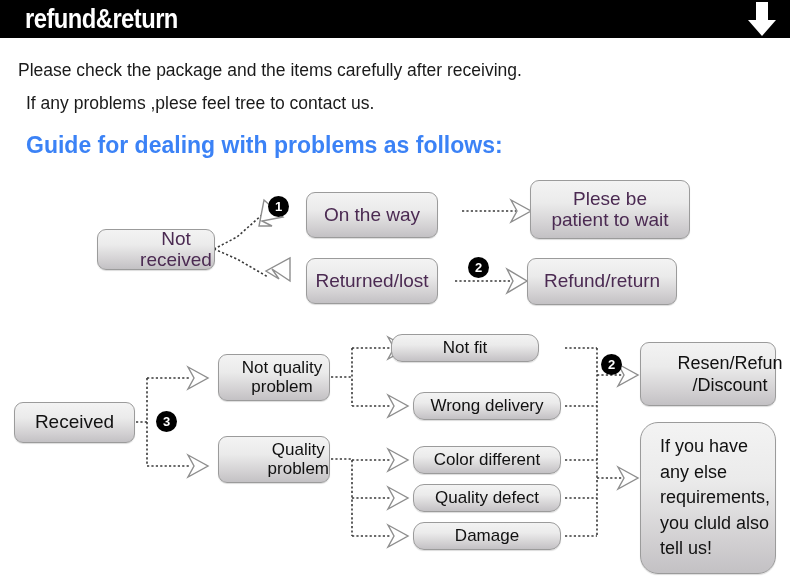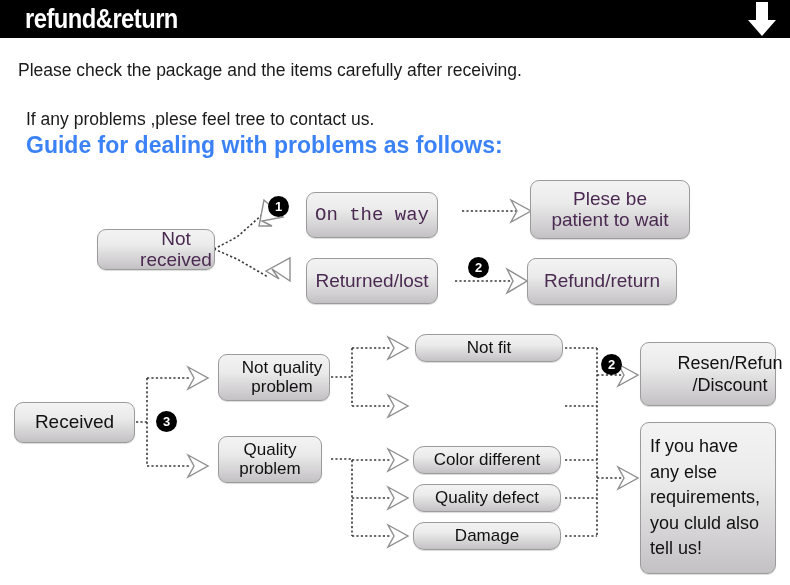--- a/index.html
+++ b/index.html
@@ -47,21 +47,21 @@
   }
 
   
   .intro-line {
     position: absolute;
     color: #1a1a1a;
     font-size: 17.5px;
     white-space: nowrap;
   }
   .intro-1 { left: 18px; top: 60px; }
-  .intro-2 { left: 26px; top: 109px; }
+  .intro-2 { left: 26px; top: 93px; }
   .guide-heading {
     position: absolute;
     left: 26px; top: 132px;
     color: #3b82f6;
     font-size: 23px;
     font-weight: bold;
     white-space: nowrap;
   }
 
   
@@ -77,22 +77,23 @@
     text-align: center;
     line-height: 1.08;
     color: #4b2a52;
     font-size: 19px;
     box-shadow: 0 1px 1px rgba(0,0,0,0.14);
   }
   .fbox.dark-text { color: #111111; }
   .fbox.left-text {
     justify-content: flex-start;
     text-align: left;
-    padding-left: 9px;
+    padding-left: 19px;
     line-height: 1.42;
+    border-radius: 18px;
   }
 
   
   .badge {
     position: absolute;
     width: 21px; height: 21px;
     border-radius: 50%;
     background: #000000;
     color: #ffffff;
     font-size: 13px;
@@ -145,21 +146,21 @@
     <polygon class="ahead" points="511,200 531,211 511,222 517,211"></polygon>
 
     <path class="dline" d="M455,281 L512,281"></path>
     <polygon class="ahead" points="507,269 527,281 507,293 513,281"></polygon>
   </svg>
 
   <div class="fbox" style="left:97px;top:229px;width:118px;height:41px;padding-left:40px;">
     <span>Not received</span>
   </div>
 
-  <div class="fbox" style="left:306px;top:192px;width:132px;height:46px;font-family:Liberation Mono, monospace;">
+  <div class="fbox" style="left:306px;top:192px;width:132px;height:46px;">
     <span>On the way</span>
   </div>
 
   <div class="fbox" style="left:306px;top:258px;width:132px;height:46px;">
     <span>Returned/lost</span>
   </div>
 
   <div class="fbox" style="left:530px;top:180px;width:160px;height:59px;white-space:pre-line;">
     <span>Plese be
 patient to wait</span>
@@ -220,29 +221,32 @@
 
   <div class="badge" style="left:156px;top:411px;">
     <span>3</span>
   </div>
 
   <div class="fbox dark-text" style="left:218px;top:354px;width:112px;height:47px;white-space:pre-line;font-size:17px;padding-left:16px;">
     <span>Not quality
 problem</span>
   </div>
 
-  <div class="fbox dark-text" style="left:218px;top:436px;width:104px;height:47px;white-space:pre-line;font-size:17px;">
+  <div class="fbox dark-text" style="left:218px;top:436px;width:112px;height:47px;white-space:pre-line;font-size:17px;justify-content:flex-end;">
     <span>Quality
 problem</span>
   </div>
 
-  <div class="fbox dark-text" style="left:415px;top:334px;width:148px;height:28px;border-radius:11px;font-size:17px;">
+  <div class="fbox dark-text" style="left:391px;top:334px;width:148px;height:28px;border-radius:11px;font-size:17px;">
     <span>Not fit</span>
   </div>
 
+  <div class="fbox dark-text" style="left:413px;top:392px;width:148px;height:28px;border-radius:11px;font-size:17px;">
+    <span>Wrong delivery</span>
+  </div>
 
   <div class="fbox dark-text" style="left:413px;top:446px;width:148px;height:28px;border-radius:11px;font-size:17px;">
     <span>Color different</span>
   </div>
 
   <div class="fbox dark-text" style="left:413px;top:484px;width:148px;height:28px;border-radius:11px;font-size:17px;">
     <span>Quality defect</span>
   </div>
 
   <div class="fbox dark-text" style="left:413px;top:522px;width:148px;height:28px;border-radius:11px;font-size:17px;">

